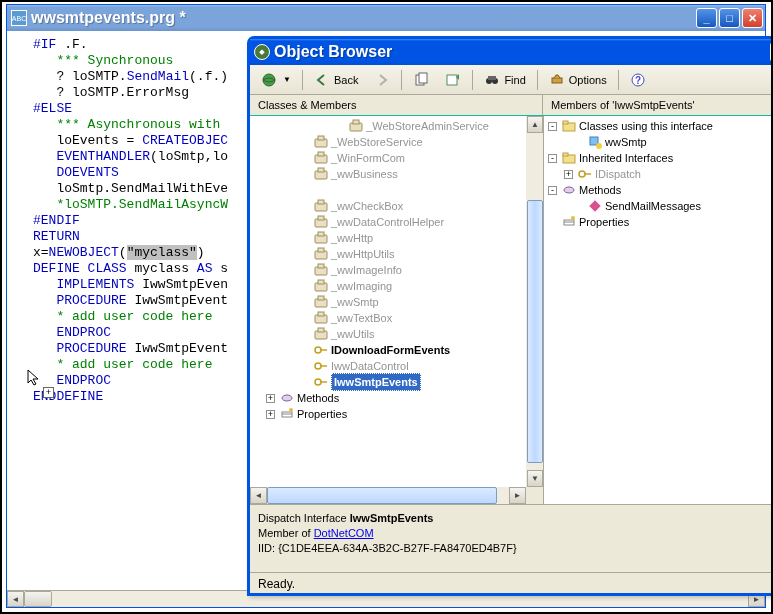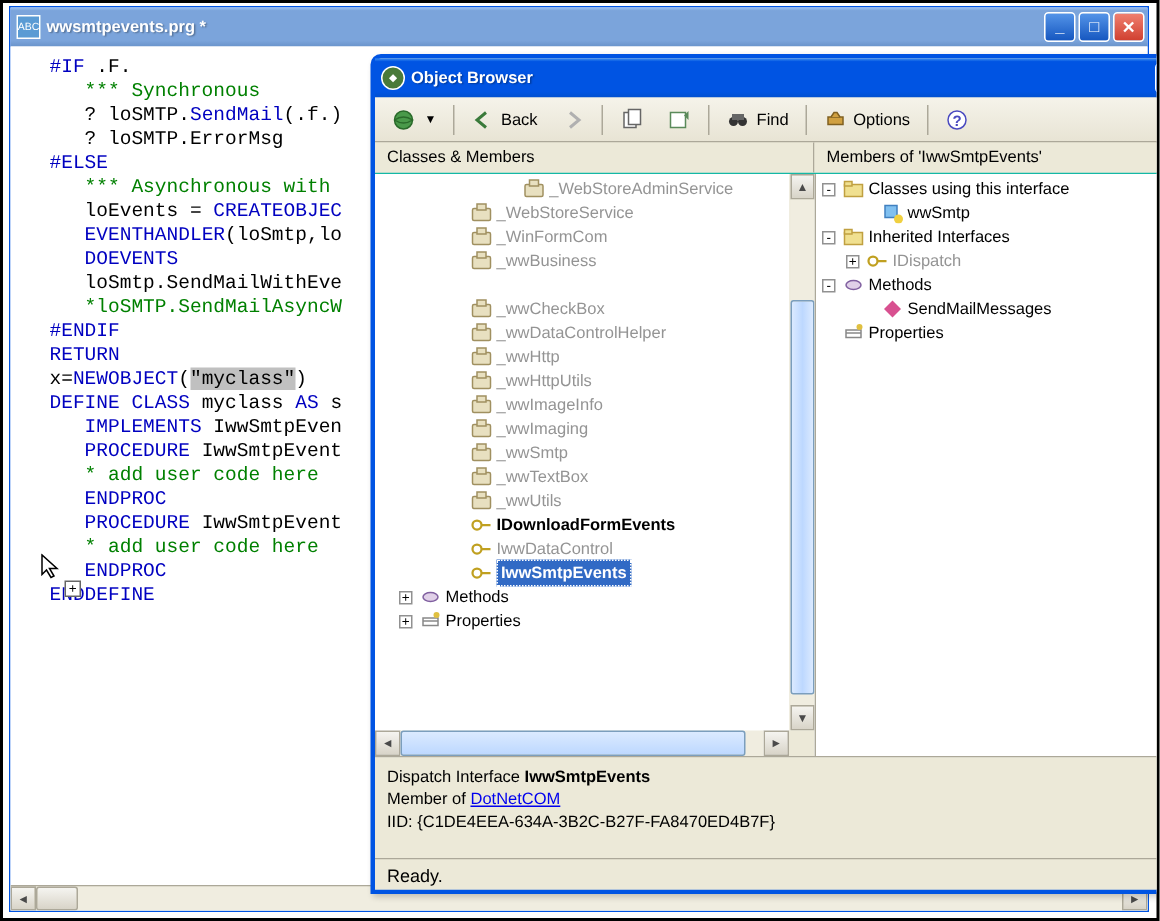--- a/index.html
+++ b/index.html
@@ -38,21 +38,21 @@
   background: #5a9bd4;
   border: 1px solid #fff;
   margin-right: 4px;
   display: inline-flex;
   align-items: center; justify-content: center;
   font-size: 7px; color: #fff;
 }
 .titlebar .title-text {
   flex: 1;
   font-weight: bold;
-  font-size: 11px;
+  font-size: 16px;
   text-shadow: 1px 1px 1px rgba(0,0,0,0.3);
 }
 .titlebar .winbtns { display: flex; gap: 2px; }
 .titlebar .winbtn {
   width: 21px; height: 20px;
   border-radius: 3px;
   border: 1px solid #fff;
   display: flex; align-items: center; justify-content: center;
   font-family: "Arial"; font-weight: bold; font-size: 11px;
   color: #fff;

